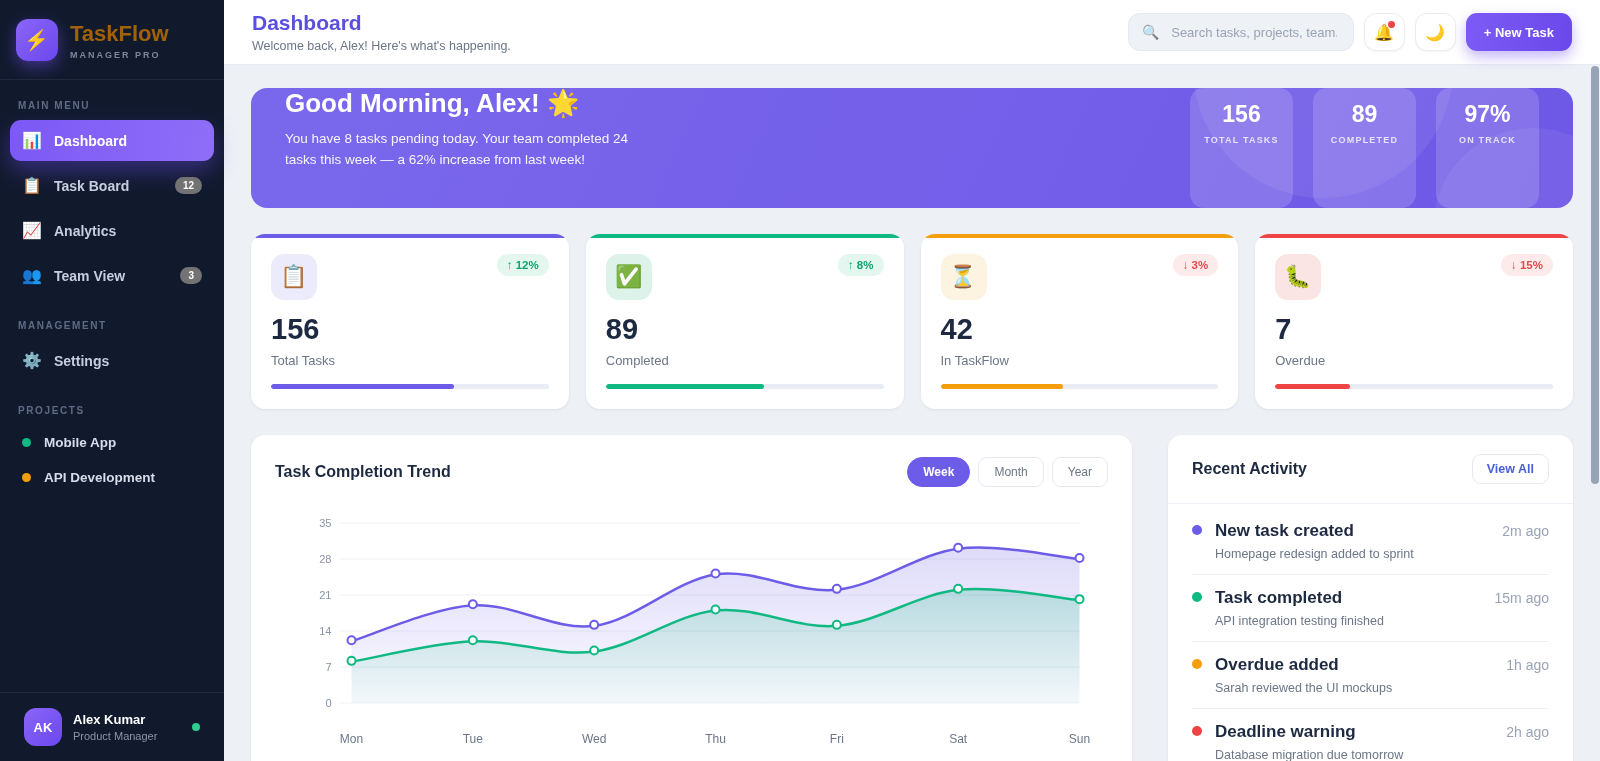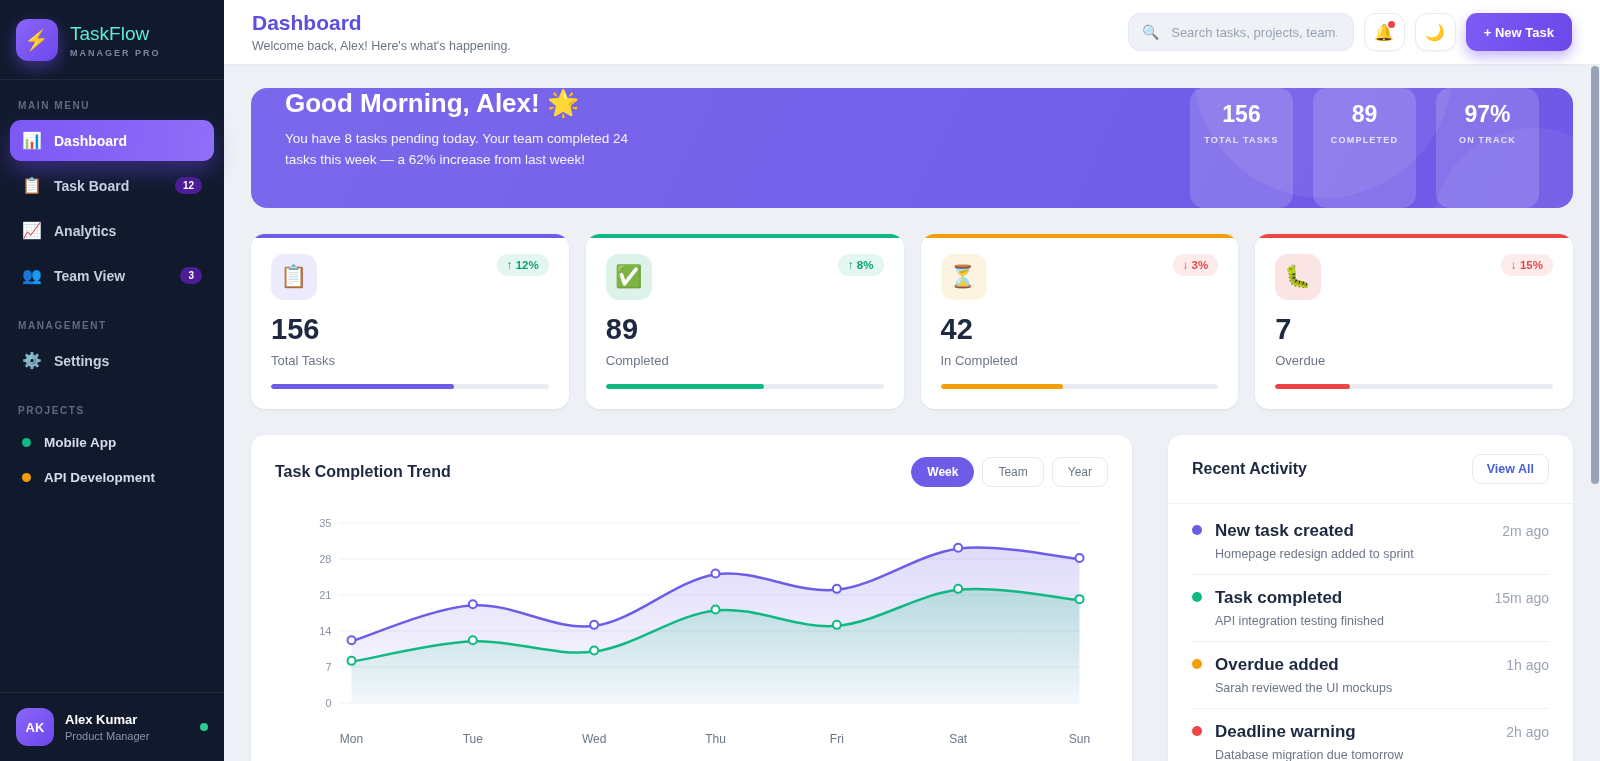--- a/index.html
+++ b/index.html
@@ -7,33 +7,33 @@
   body {
     width:1600px; height:761px; overflow:hidden;
     font-family:"Liberation Sans", sans-serif;
     background:#edf0f5; display:flex; color:#1d2940;
   }
   
   .sidebar { width:224px; min-width:224px; background:#111a2d; display:flex; flex-direction:column; }
   .logo-row { display:flex; align-items:center; gap:12px; padding:19px 16px 18px; border-bottom:1px solid rgba(255,255,255,.07); }
   .logo-box { width:42px; height:42px; border-radius:12px; background:linear-gradient(135deg,#8a66f8,#6c47ee);
     display:flex; align-items:center; justify-content:center; font-size:20px; box-shadow:0 6px 16px rgba(120,80,248,.45); }
-  .app-name { font-size:19px; font-weight:normal; color:#5eead4; }
+  .app-name { font-size:22px; font-weight:bold; color:#a16207; }
   .app-sub { font-size:9px; letter-spacing:2px; color:#7d879c; margin-top:3px; font-weight:bold; }
   .sec-label { font-size:10px; font-weight:bold; letter-spacing:1.6px; color:#5f6b84; padding:0 18px; margin:20px 0 9px; }
   .nav { padding:0 10px; }
   .nav-item { display:flex; align-items:center; gap:12px; padding:11px 12px; border-radius:11px;
     font-size:14px; font-weight:bold; color:#c6cedf; margin-bottom:4px; cursor:pointer; }
   .nav-item.active { background:linear-gradient(100deg,#7c58f5,#8f6ef8); color:#fff;
     box-shadow:0 10px 22px rgba(109,74,240,.4); }
   .nav-icon { font-size:16px; width:20px; text-align:center; }
-  .nav-badge { margin-left:auto; background:#4c1d95; color:#fff; font-size:10px; font-weight:bold; border-radius:999px; padding:3px 8px; }
+  .nav-badge { margin-left:auto; background:#737373; color:#fff; font-size:10px; font-weight:bold; border-radius:999px; padding:3px 8px; }
   .proj-item { display:flex; align-items:center; gap:13px; padding:10px 12px; font-size:13.5px; font-weight:bold; color:#d7dcea; cursor:pointer; }
   .proj-dot { width:9px; height:9px; border-radius:50%; }
-  .sb-footer { margin-top:auto; border-top:1px solid rgba(255,255,255,.08); padding:15px 16px; display:flex; align-items:center; gap:11px; }
+  .sb-footer { margin-top:auto; border-top:1px solid rgba(255,255,255,.08); padding:15px 24px; display:flex; align-items:center; gap:11px; }
   .avatar { width:38px; height:38px; border-radius:12px; background:linear-gradient(135deg,#8a66f8,#6c47ee);
     color:#fff; font-weight:bold; font-size:13px; display:flex; align-items:center; justify-content:center; }
   .u-name { font-size:13px; font-weight:bold; color:#fff; }
   .u-role { font-size:11px; color:#8a94aa; margin-top:3px; }
   .status-dot { width:8px; height:8px; border-radius:50%; background:#2ecc8f; margin-left:auto; }
   
   .main { flex:1; display:flex; flex-direction:column; min-width:0; }
   .topbar { background:#fff; height:65px; min-height:65px; display:flex; align-items:center; padding:0 28px; border-bottom:1px solid #e8ecf2; }
   .page-title { font-size:21px; font-weight:bold; color:#5b4fe0; }
   .page-sub { font-size:12.5px; color:#6b7687; margin-top:4px; }
@@ -233,21 +233,21 @@
           <div class="pfill" style="background: rgb(16, 185, 129); width: 57%;"></div>
         </div>
       </div>
       <div class="scard">
         <div class="accent" style="background: rgb(245, 158, 11);"></div>
         <div class="scard-top">
           <div class="icon-tile" style="background: rgb(252, 243, 224);">⏳</div>
           <span class="trend" style="background: rgb(253, 234, 234); color: rgb(229, 72, 77);">↓ 3%</span>
         </div>
         <div class="num">42</div>
-        <div class="lbl">In Completed</div>
+        <div class="lbl">In TaskFlow</div>
         <div class="ptrack">
           <div class="pfill" style="background: rgb(245, 158, 11); width: 44%;"></div>
         </div>
       </div>
       <div class="scard">
         <div class="accent" style="background: rgb(239, 68, 68);"></div>
         <div class="scard-top">
           <div class="icon-tile" style="background: rgb(251, 228, 228);">🐛</div>
           <span class="trend" style="background: rgb(253, 234, 234); color: rgb(229, 72, 77);">↓ 15%</span>
         </div>
@@ -259,21 +259,21 @@
       </div>
     </section>
 
     <section class="bottom">
 
       <div class="panel chart-panel">
         <div class="panel-head">
           <div class="panel-title">Task Completion Trend</div>
           <div class="tabs">
             <button class="tab active">Week</button>
-            <button class="tab">Team</button>
+            <button class="tab">Month</button>
             <button class="tab">Year</button>
           </div>
         </div>
         <div class="chart-wrap">
           <svg id="trend-chart" viewBox="0 0 800 254">
               <defs>
                 <linearGradient id="g0" x1="0" y1="0" x2="0" y2="1">
                   <stop offset="0" stop-color="#6c5ce7" stop-opacity="0.22"></stop>
                   <stop offset="1" stop-color="#6c5ce7" stop-opacity="0.03"></stop>
                 </linearGradient>

